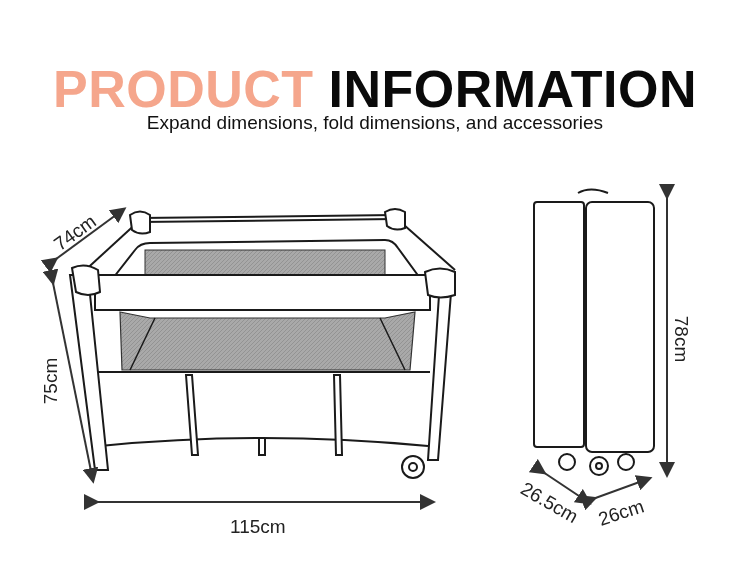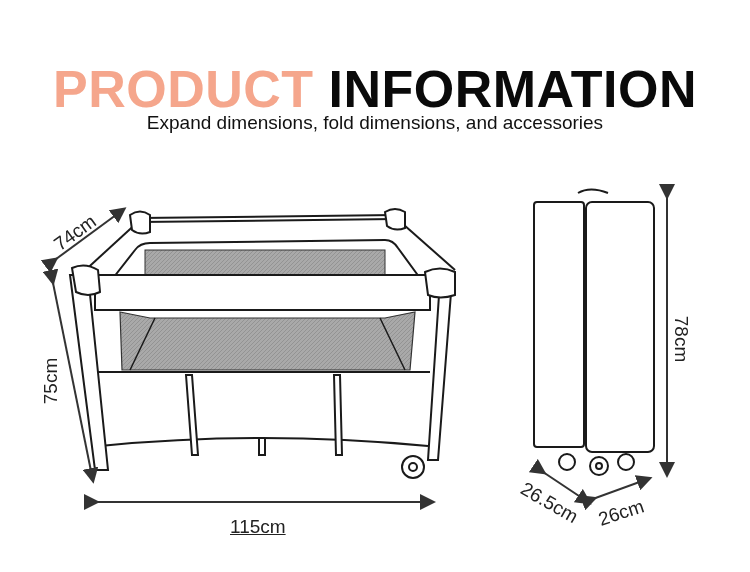--- a/index.html
+++ b/index.html
@@ -86,16 +86,16 @@
   </g>
   <g stroke="#333" stroke-width="2">
     <line x1="667" y1="192" x2="667" y2="470" marker-start="url(#arr)" marker-end="url(#arr)"></line>
     <line x1="540" y1="470" x2="585" y2="500" marker-start="url(#arr)" marker-end="url(#arr)"></line>
     <line x1="590" y1="500" x2="645" y2="480" marker-start="url(#arr)" marker-end="url(#arr)"></line>
   </g>
 </svg>
 
 <div class="dimlabel" style="left:52px; top:222px; transform:rotate(-36deg);">74cm</div>
 <div class="dimlabel" style="left:28px; top:370px; transform:rotate(-90deg);">75cm</div>
-<div class="dimlabel" style="left:230px; top:516px;text-decoration:underline;">115cm</div>
+<div class="dimlabel" style="left:230px; top:516px;">115cm</div>
 <div class="dimlabel" style="left:658px; top:328px; transform:rotate(90deg);">78cm</div>
 <div class="dimlabel" style="left:518px; top:492px; transform:rotate(30deg);">26.5cm</div>
 <div class="dimlabel" style="left:598px; top:502px; transform:rotate(-18deg);">26cm</div>
 
 </body></html>

